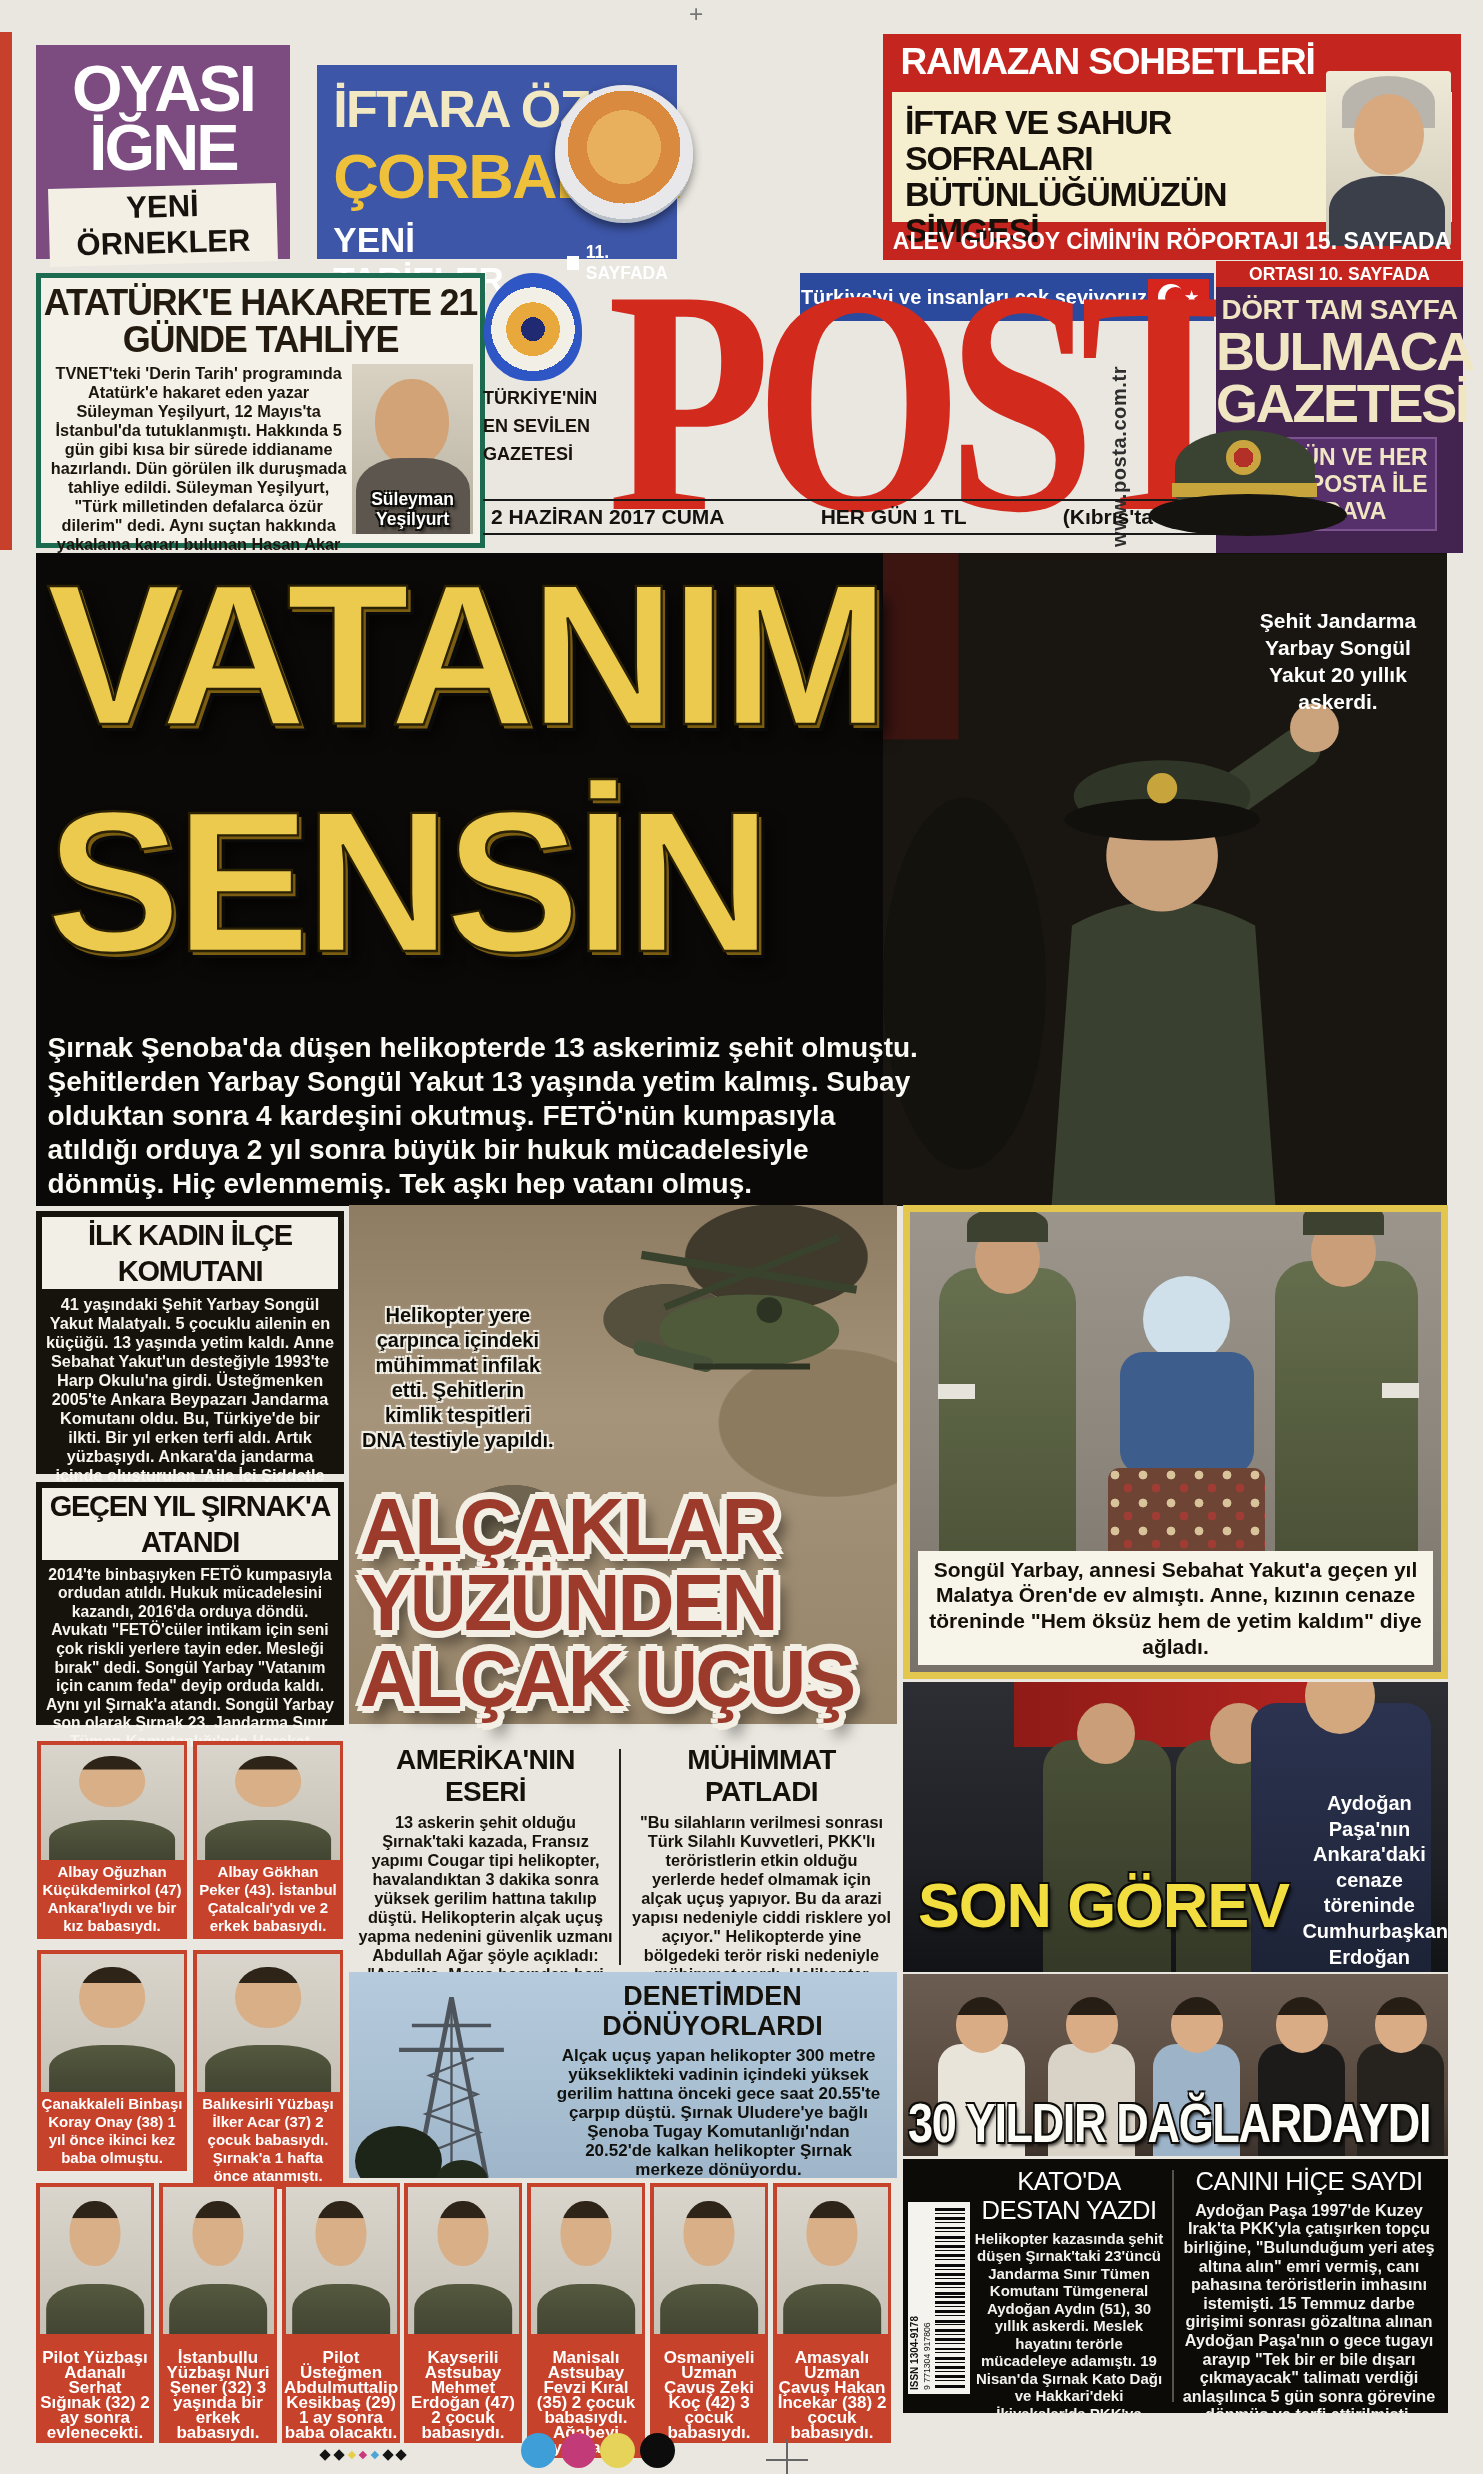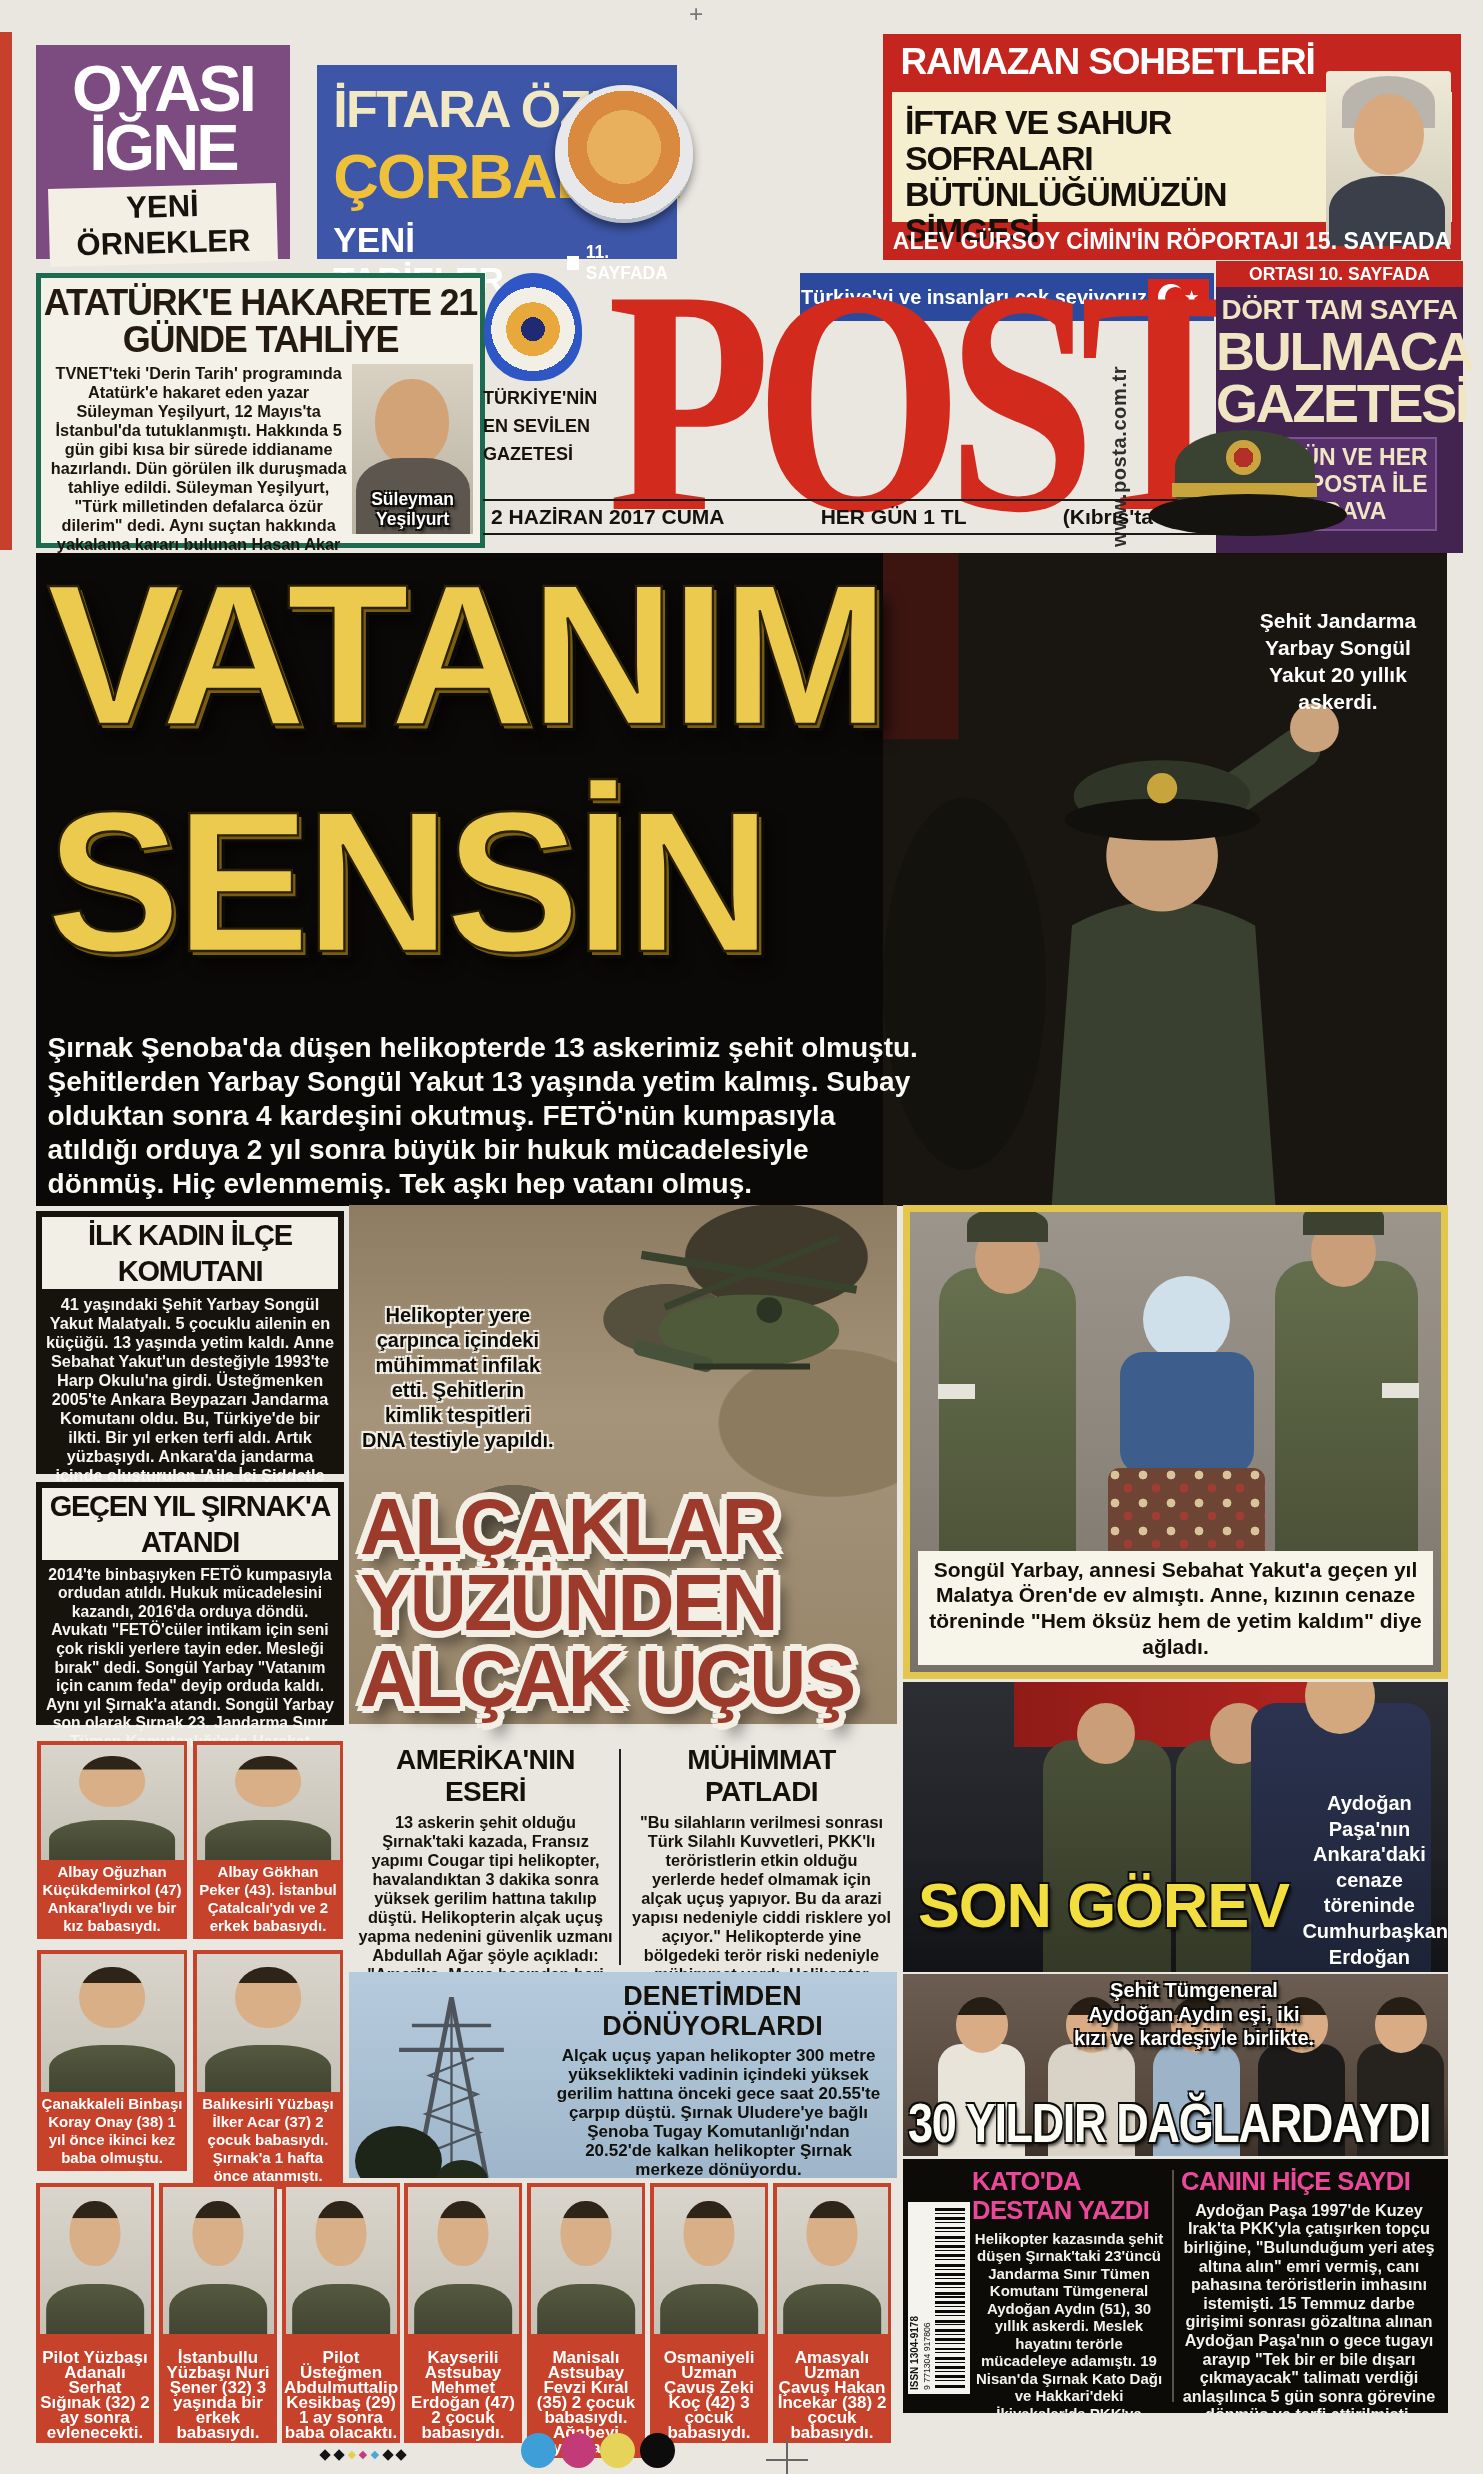--- a/index.html
+++ b/index.html
@@ -169,21 +169,21 @@
           background:linear-gradient(180deg,#6b5d52,#57493e 70%,#3c322b);}
   .fam{position:absolute;top:70px;width:87px;height:116px;border-radius:23px 23px 0 0;}
   .fam::before{content:"";position:absolute;left:17.5px;top:-47px;width:52px;height:56px;border-radius:50%;
        background:linear-gradient(#261d14 32%,#d9ac85 33%);}
   #family .cap{position:absolute;left:169px;top:3.5px;width:244px;color:#fff;font-weight:700;font-size:20px;line-height:24.4px;text-align:center;}
   #family .h30{position:absolute;left:4.7px;bottom:1.2px;width:541px;font-weight:900;font-size:55px;letter-spacing:-1.7px;
        color:#fdfdf8;transform:scaleX(.82);transform-origin:left bottom;white-space:nowrap;}
 
   
   #kato{left:903px;top:2159px;width:545px;height:254px;background:#0d0b08;overflow:hidden;}
-  #kato .khdr{font-weight:700;font-size:25.6px;letter-spacing:-0.6px;color:#ec4899;}
+  #kato .khdr{font-weight:400;font-size:25.6px;letter-spacing:-0.6px;color:#ffffff;text-align:center;}
   #kato .kbd{font-weight:700;color:#f4f2ec;text-align:center;margin-top:4.7px;}
   #kcol1{position:absolute;left:69px;top:8.1px;width:194px;}
   #kcol1 .kbd{font-size:15px;line-height:17.5px;}
   #kcol2{position:absolute;left:278px;top:8.1px;width:256px;}
   #kcol2 .kbd{font-size:16.3px;line-height:18.6px;}
   #kdiv{position:absolute;left:269px;top:10.5px;width:1.7px;height:232px;background:#565349;}
   #barcode{position:absolute;left:4.7px;top:43px;width:62px;height:192px;background:#f5f3ed;}
   #barcode .bars{position:absolute;left:27px;top:5.8px;bottom:5.8px;right:4.7px;
       background:repeating-linear-gradient(180deg,#0a0a0a 0 2.9px,#f5f3ed 2.9px 4.7px,#0a0a0a 4.7px 5.8px,#f5f3ed 5.8px 9.3px);}
   #barcode .issn{position:absolute;left:1.2px;top:4.7px;height:183px;writing-mode:vertical-rl;transform:rotate(180deg);
@@ -428,21 +428,20 @@
     <div class="sg bhalo">SON GÖREV</div>
     <div class="cap">Aydoğan Paşa'nın Ankara'daki cenaze töreninde Cumhurbaşkanı Erdoğan tabutu askerlerle taşıdı.</div>
   </div>
 
   <div class="abs" id="family">
     <div class="fam" style="left:35px;background:#e8e4da"></div>
     <div class="fam" style="left:145px;background:#d9d2c6"></div>
     <div class="fam" style="left:250px;background:#9db3c8"></div>
     <div class="fam" style="left:355px;background:#1d1b1a"></div>
     <div class="fam" style="left:454px;background:#26231f"></div>
-    <div class="cap bhalo">Şehit Tümgeneral Aydoğan Aydın eşi, iki kızı ve kardeşiyle birlikte.</div>
     <div class="h30 bhalo">30 YILDIR DAĞLARDAYDI</div>
   </div>
 
   <div class="abs" id="kato">
     <div id="barcode">
       <div class="bars"></div>
       <div class="issn">ISSN 1304-9178</div>
       <div class="num">9 771304 917806</div>
     </div>
     <div id="kcol1">

